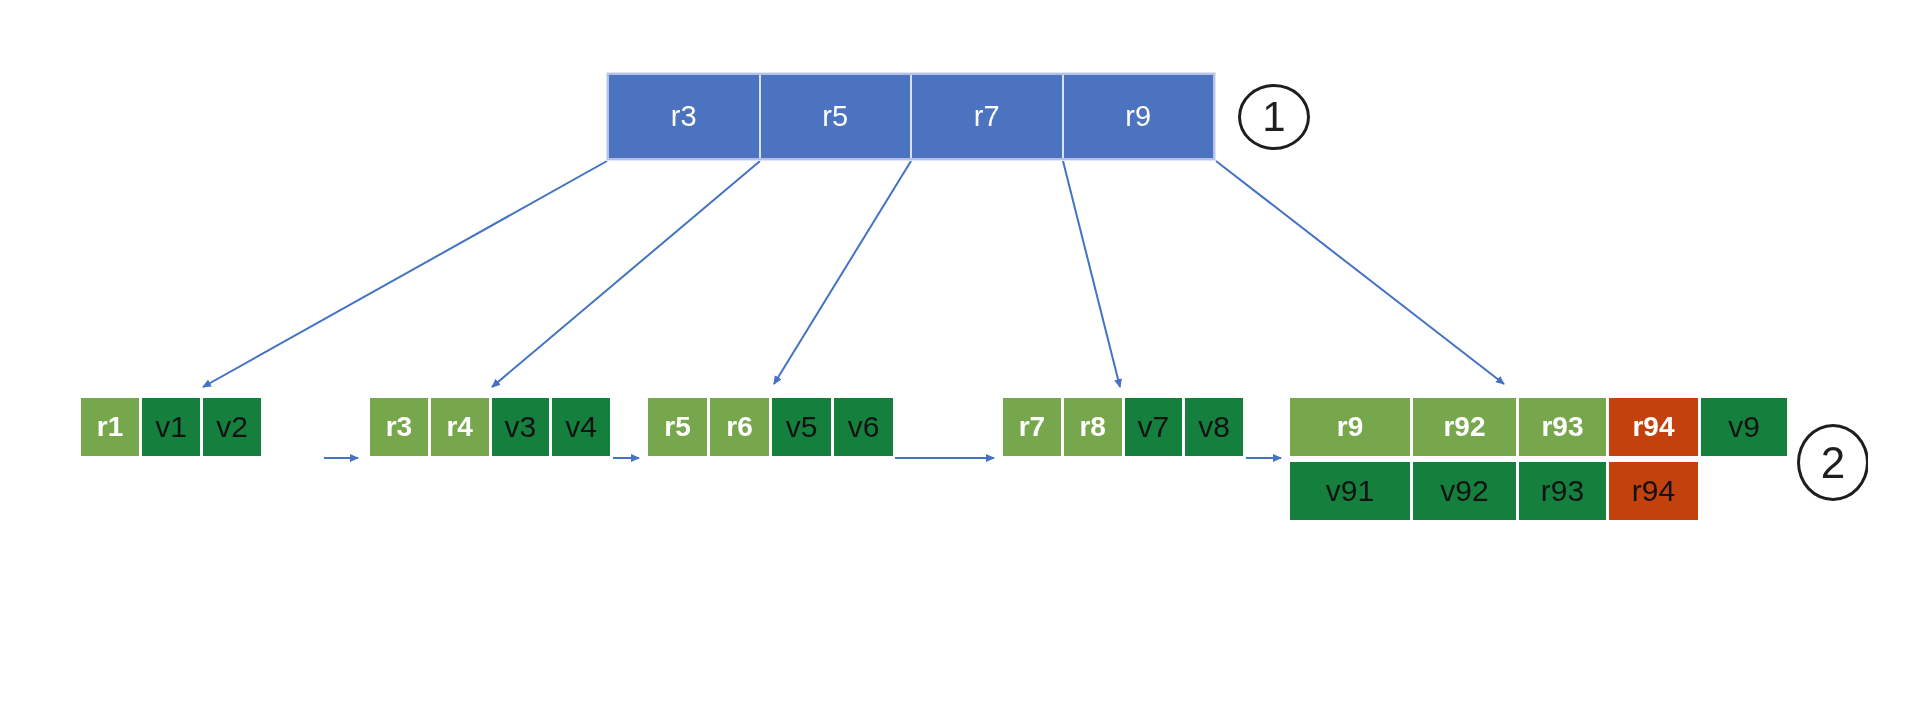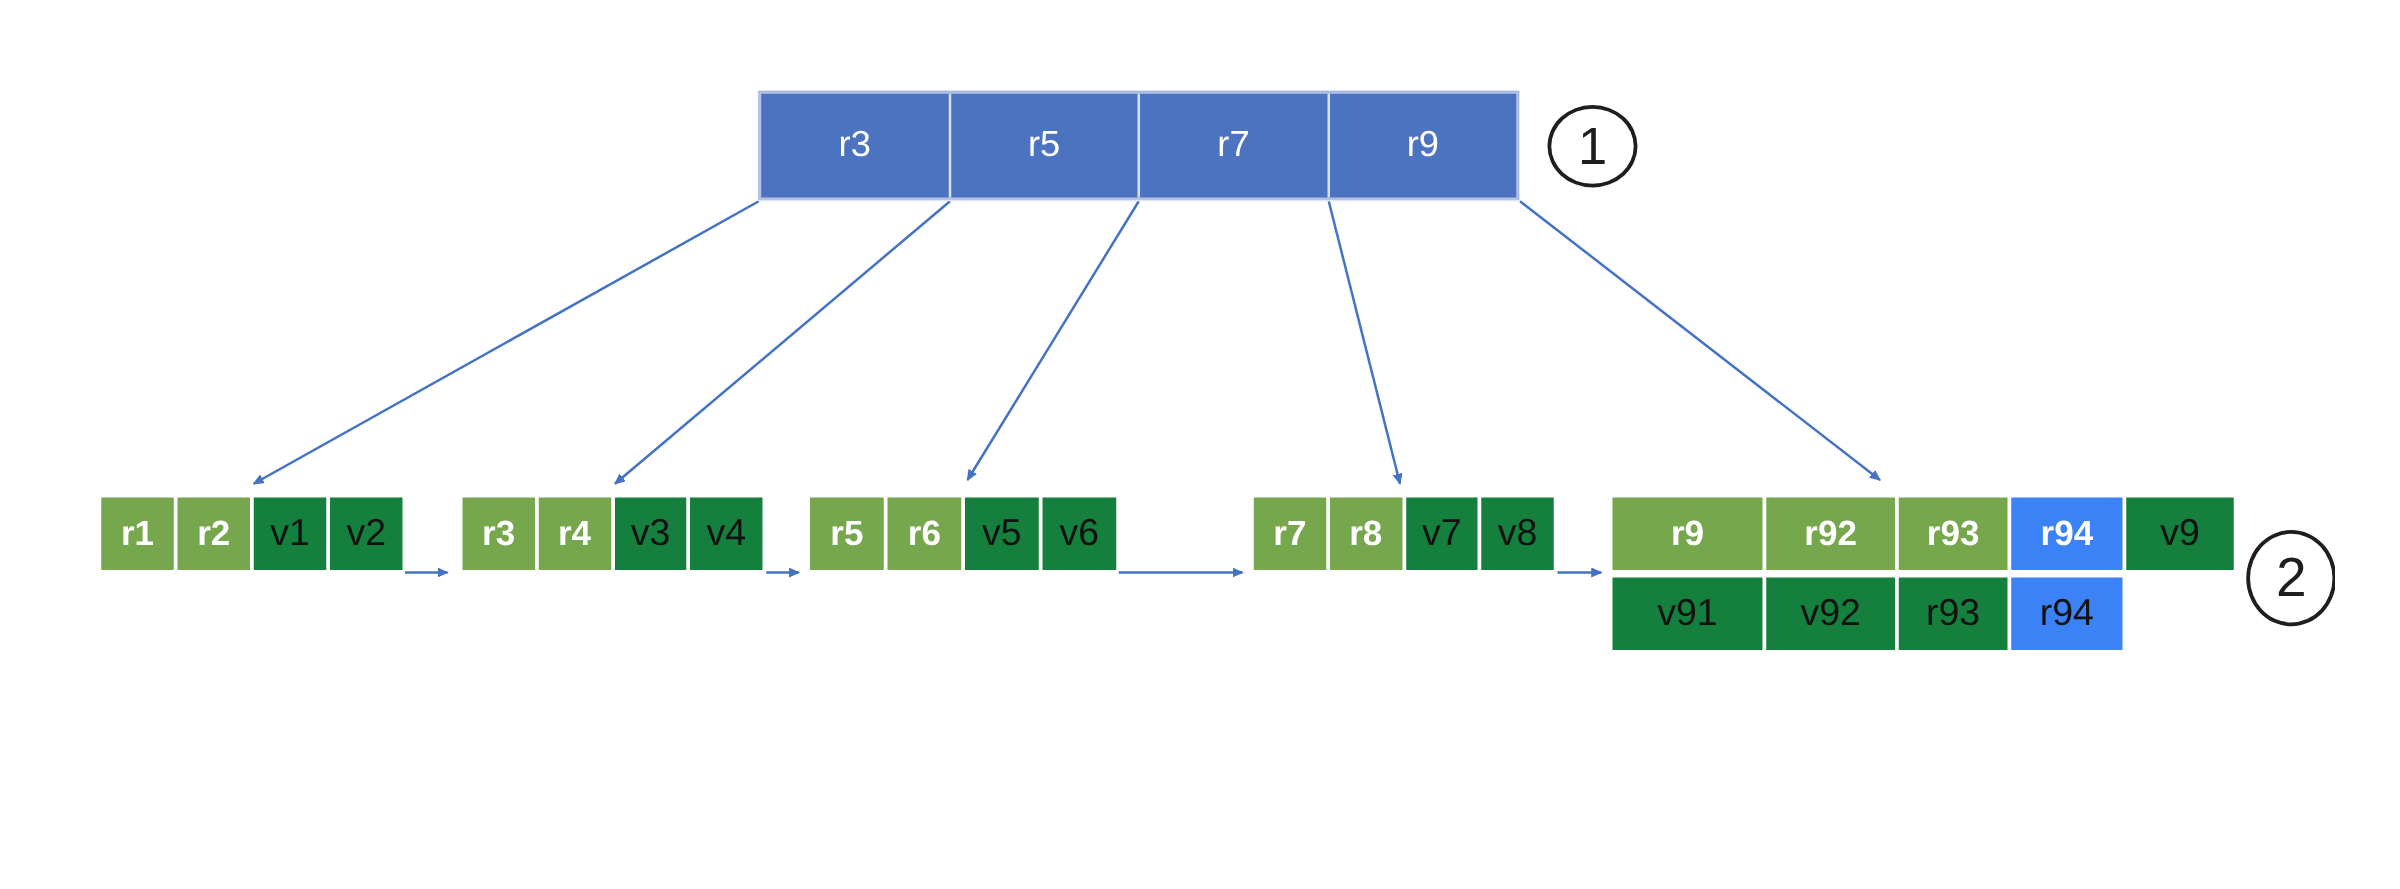--- a/index.html
+++ b/index.html
@@ -31,21 +31,21 @@
   }
   .leaf-2col{grid-template-columns:1fr 1fr 1fr 1fr;}
   .lh{
     background:#77A74D;color:#ffffff;font-size:28px;font-weight:700;
     display:flex;align-items:center;justify-content:center;
   }
   .lv{
     background:#15803d;color:#121212;font-size:30px;font-weight:400;
     display:flex;align-items:center;justify-content:center;
   }
-  .orange{background:#3b82f6;}
+  .orange{background:#c2410c;}
 
   
   .badge{
     position:absolute;box-sizing:border-box;
     border:3px solid #1E1E1E;border-radius:50%;
     display:flex;align-items:center;justify-content:center;
     color:#1E1E1E;font-size:42px;font-weight:300;background:#ffffff;
   }
 </style>
 </head>
@@ -78,21 +78,20 @@
     <div class="index-cell">r7</div>
     <div class="index-cell">r9</div>
   </div>
 
   <div class="badge" style="left:1238px;top:84px;width:72px;height:66px;">
     <span>1</span>
   </div>
 
   <div class="leaf leaf-2col" style="left:81px;width:241px;">
     <div class="lh">r1</div>
-    <div class="lh">r2</div>
     <div class="lv">v1</div>
     <div class="lv">v2</div>
   </div>
 
   <div class="leaf leaf-2col" style="left:370px;width:240px;">
     <div class="lh">r3</div>
     <div class="lh">r4</div>
     <div class="lv">v3</div>
     <div class="lv">v4</div>
   </div>

